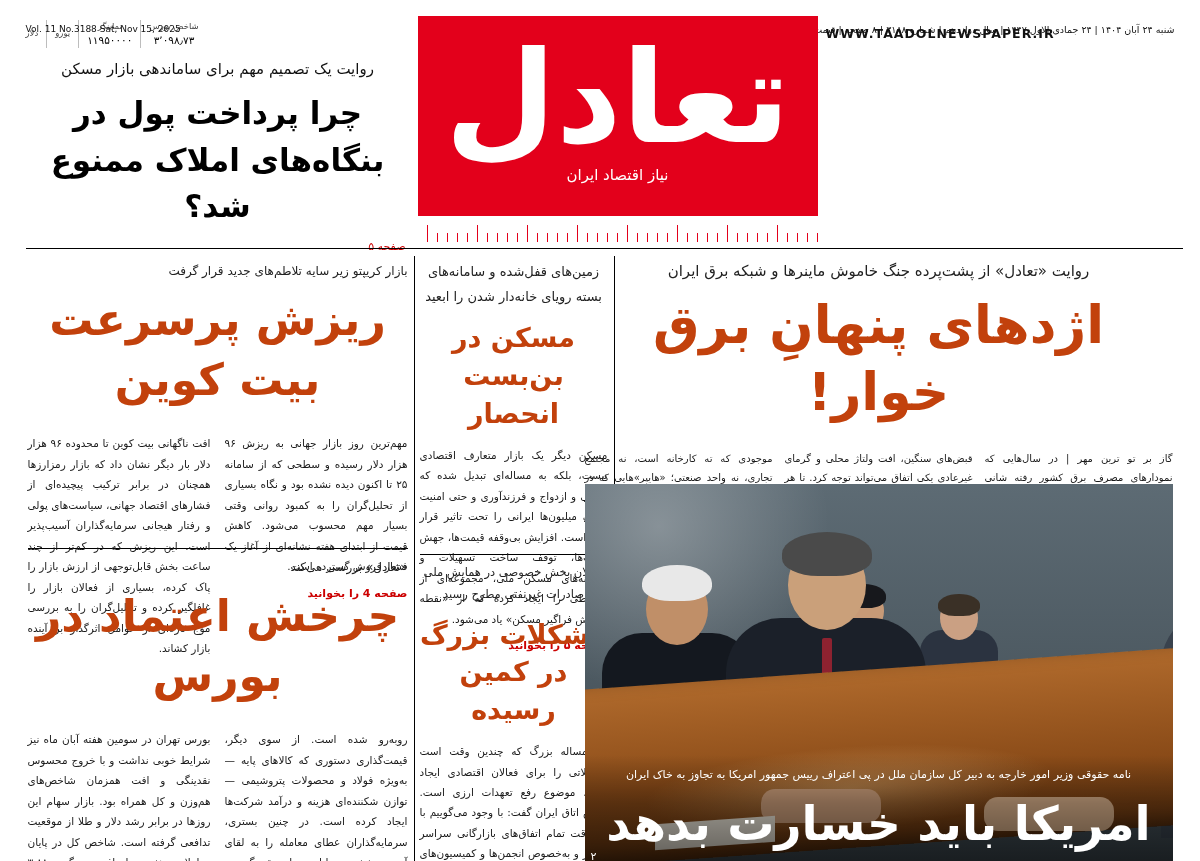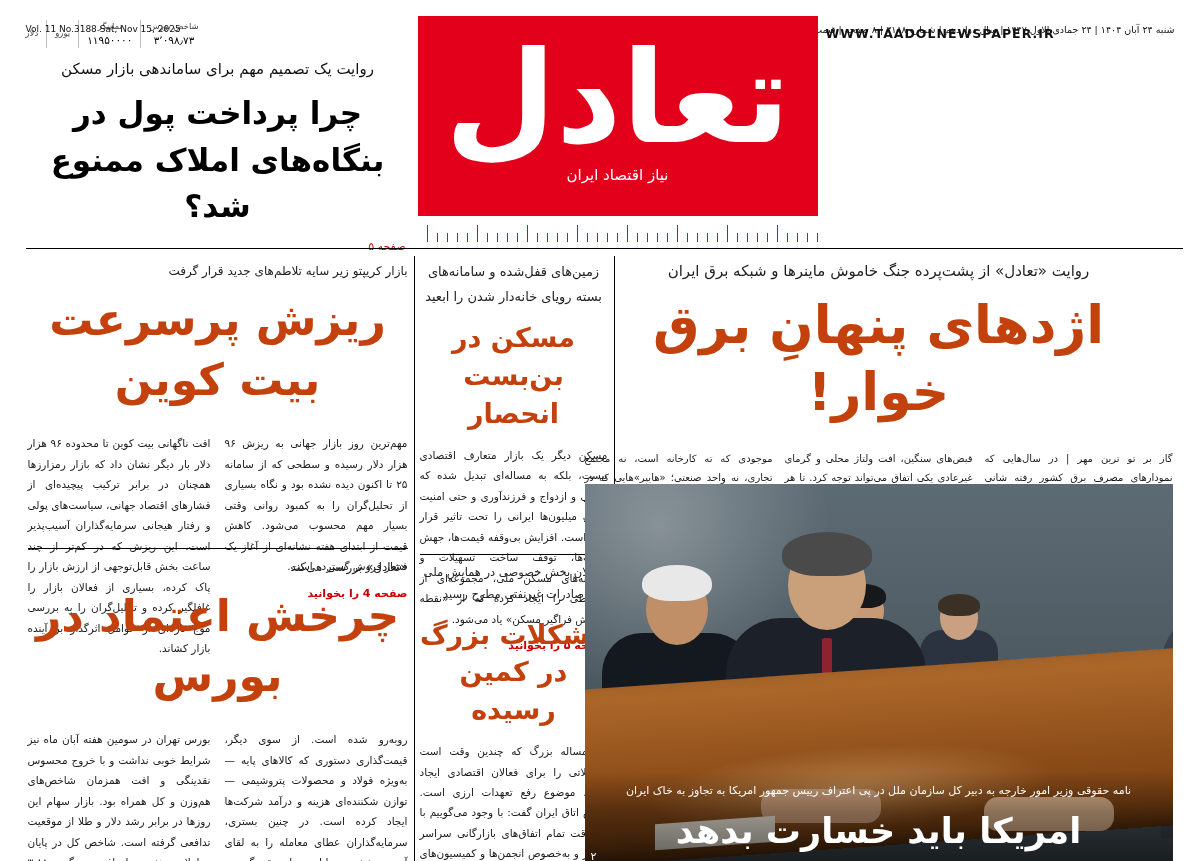--- a/index.html
+++ b/index.html
@@ -162,21 +162,21 @@
     position: absolute; left: 6px; bottom: 6px; color: #fff; font-size: 11px;
     z-index: 9;
   }
   .photo-cap {
     position: absolute; right: 0; bottom: 0; width: 100%;
     padding: 10px 14px 14px; direction: rtl; text-align: center; color: #fff;
     background: linear-gradient(to top, rgba(0,0,0,.62), rgba(0,0,0,.34) 58%, rgba(0,0,0,0));
   }
   .photo-cap .cap-kicker { font-size: 11px; line-height: 1.85; }
   .photo-cap .cap-head {
-    font-size: 35px; font-weight: bold; line-height: 1.35; margin-top: 6px;
+    font-size: 47px; font-weight: bold; line-height: 1.35; margin-top: 6px;
   }
 
   
   .scene { position: absolute; inset: 0; }
   .wall { position: absolute; inset: 0; background: linear-gradient(#5d6b74, #3c474e); }
   .wall-light { position: absolute; left: 0; top: 0; width: 42%; height: 55%;
     background: radial-gradient(ellipse at 30% 20%, rgba(255,255,255,.28), rgba(255,255,255,0) 70%); }
   .table {
     position: absolute; left: -6%; bottom: 0; width: 112%; height: 46%;
     background: linear-gradient(#b06a2c, #8a4b18 60%, #6d3a11);

